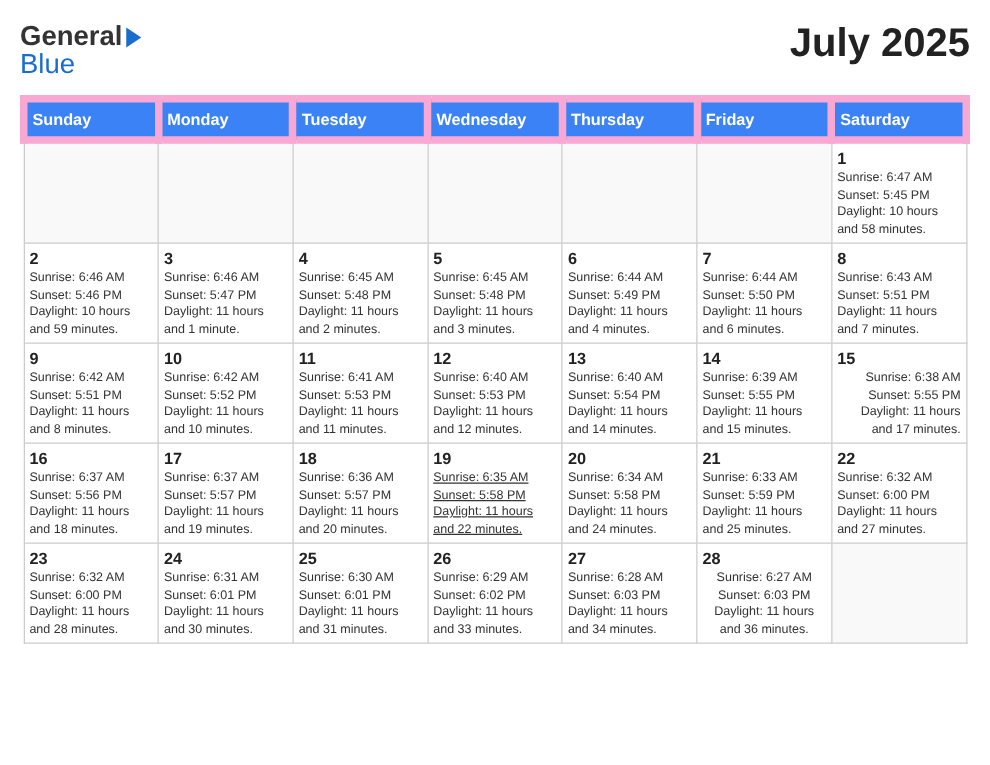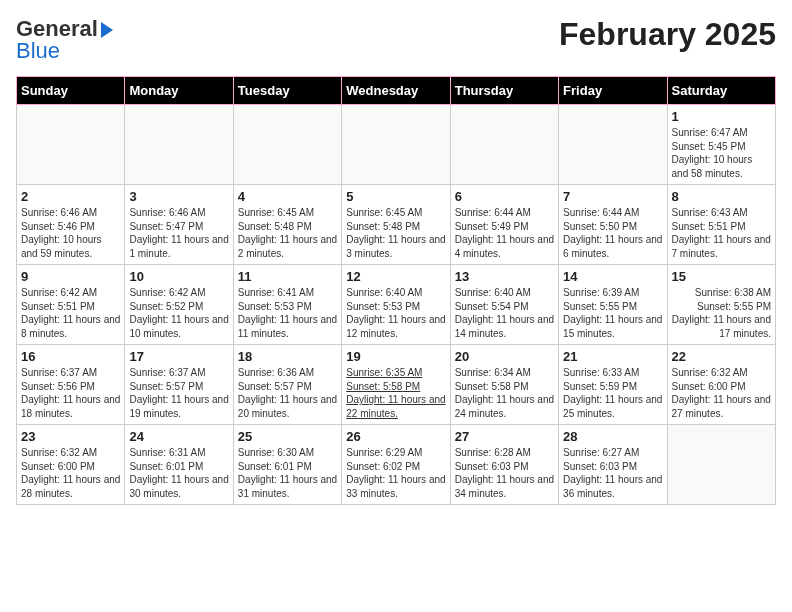--- a/index.html
+++ b/index.html
@@ -24,26 +24,26 @@
     .logo-line {
       display: flex;
       align-items: center;
       text-align: right;
     }
     .title-block { text-align: right; }
     .title-block h1 { font-size: 32px; color: #222; font-weight: bold; }
     .title-block h2 { font-size: 16px; color: #444; font-weight: normal; }
     .calendar { width: 100%; border-collapse: collapse; }
     .calendar th {
-      background: #000000;
+      background: #3b82f6;
       color: #fff;
       padding: 6px 4px;
       text-align: left;
       font-size: 13px;
-      border: 1px solid #f9a8d4;
+      border: 6px solid #f9a8d4;
     }
     .calendar td {
       border: 1px solid #ccc;
       vertical-align: top;
       padding: 4px;
       font-size: 10.5px;
       color: #333;
       width: calc(100% / 7);
       min-height: 80px;
       background: #fff;
@@ -63,21 +63,21 @@
 
 <div class="header">
   <div class="logo">
     <div class="logo-line">
       <span style="font-size:22px;font-weight:bold;color:#333;">General</span>
       <span style="display:inline-block;width:0;height:0;border-top:8px solid transparent;border-bottom:8px solid transparent;border-left:12px solid #1a6dce;margin-left:3px;margin-top:2px;"></span>
     </div>
     <span style="font-size:22px;font-weight:normal;color:#1a6dce;margin-top:-4px;">Blue</span>
   </div>
   <div class="title-block">
-    <h1>February 2025</h1>
+    <h1>July 2025</h1>
   </div>
 </div>
 
 <table class="calendar">
   <thead>
     <tr>
       <th>Sunday</th>
       <th>Monday</th>
       <th>Tuesday</th>
       <th>Wednesday</th>
@@ -259,20 +259,20 @@
 Daylight: 11 hours and 33 minutes.</div>
         </td>
         <td>
           <span class="day-num">27</span>
           <div class="cell-info" style="white-space: pre-line;">Sunrise: 6:28 AM
 Sunset: 6:03 PM
 Daylight: 11 hours and 34 minutes.</div>
         </td>
         <td>
           <span class="day-num">28</span>
-          <div class="cell-info" style="white-space: pre-line;">Sunrise: 6:27 AM
+          <div class="cell-info" style="white-space: pre-line; text-align: center;">Sunrise: 6:27 AM
 Sunset: 6:03 PM
 Daylight: 11 hours and 36 minutes.</div>
         </td>
         <td class="empty"></td>
       </tr>
     </tbody>
 </table>
 
 </body></html>

